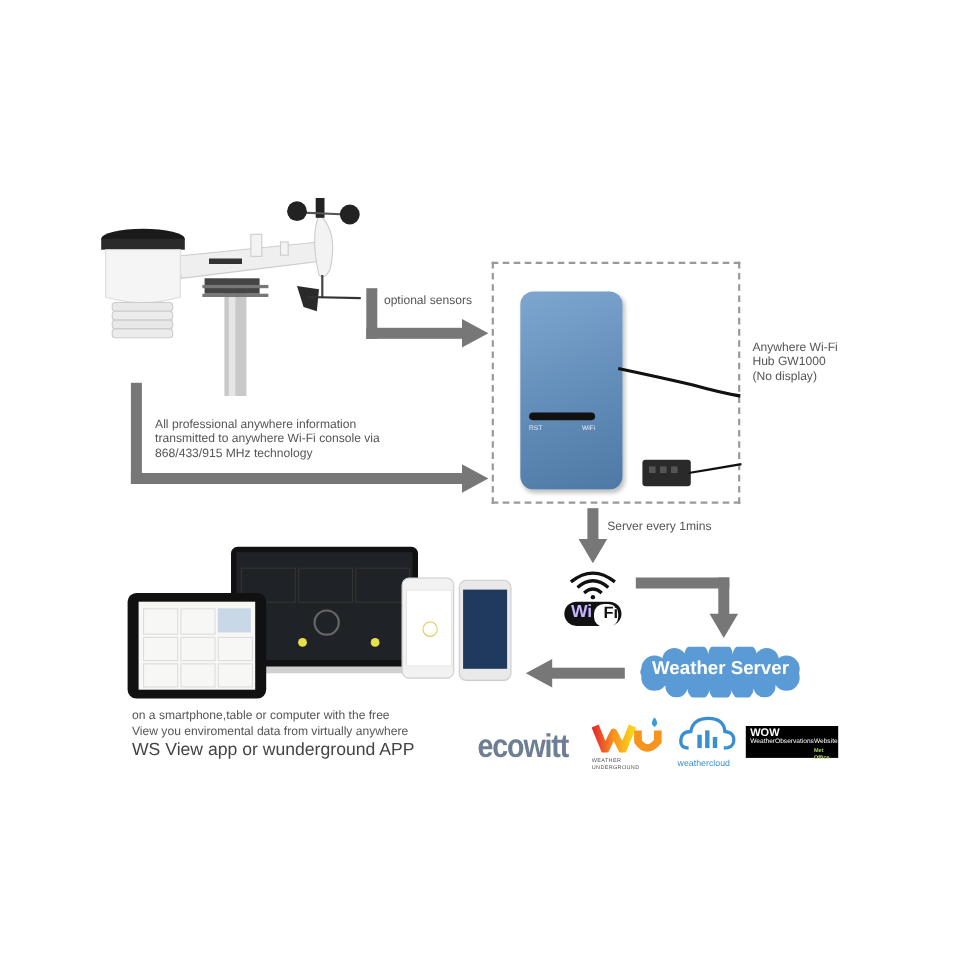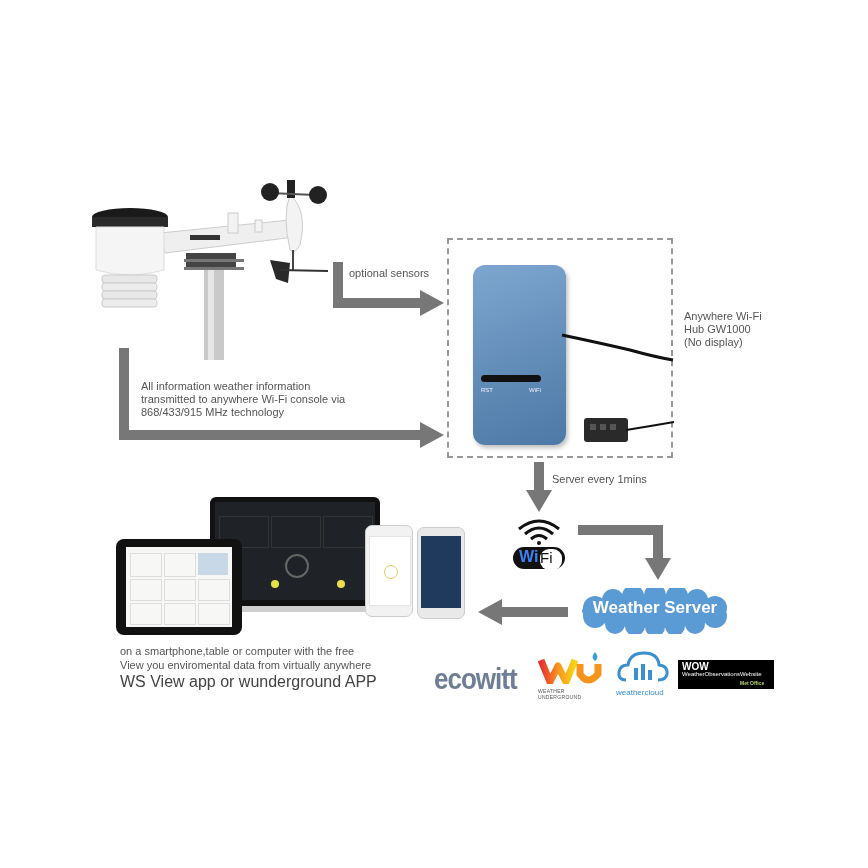--- a/index.html
+++ b/index.html
@@ -7,21 +7,21 @@
   .abs { position:absolute; }
   .txt { font-family:Liberation Sans, sans-serif; color:#555; font-size:11px; line-height:14px; }
   .arrow-bar { position:absolute; background:#777; }
   .dashed-box { position:absolute; left:447px; top:238px; width:226px; height:220px; border:2px dashed #999; box-sizing:border-box; }
   .hub { position:absolute; left:473px; top:265px; width:93px; height:180px; background:linear-gradient(160deg,#7ea6cf 0%,#5f8ab6 60%,#4e79a6 100%); border-radius:12px; box-shadow:2px 3px 4px rgba(0,0,0,0.25); }
   .hub-slot { position:absolute; left:8px; top:110px; width:60px; height:7px; background:#111; border-radius:4px; }
   .hub-label { position:absolute; color:#eef; font-size:6px; }
   .cloud { position:absolute; left:575px; top:588px; width:158px; height:46px; }
   .server-text { position:absolute; left:575px; top:598px; width:160px; text-align:center; color:#fff; font-size:17px; font-weight:bold; }
   .screen-dark { background:#1f2328; }
-  .logo-wow { position:absolute; left:678px; top:660px; width:96px; height:29px; background:#000; color:#fff; }
+  .logo-wow { position:absolute; left:678px; top:660px; width:84px; height:29px; background:#000; color:#fff; }
 </style>
 </head>
 <body>
 
 <div class="abs" style="left:90px;top:175px;width:240px;height:185px;">
   <svg width="240" height="185" viewBox="0 0 240 185">
 
     <rect x="114" y="80" width="20" height="105" fill="#c9c9c9"></rect>
     <rect x="118" y="80" width="6" height="105" fill="#e6e6e6"></rect>
 
@@ -58,21 +58,21 @@
 
 <div class="arrow-bar" style="left:333px;top:262px;width:10px;height:46px;"></div>
 <div class="arrow-bar" style="left:333px;top:298px;width:88px;height:10px;"></div>
 <div class="abs" style="left:420px;top:290px;width:0;height:0;border-top:13px solid transparent;border-bottom:13px solid transparent;border-left:24px solid #777;"></div>
 <div class="abs txt" style="left:349px;top:266px;font-size:11px;">optional sensors</div>
 
 <div class="arrow-bar" style="left:119px;top:348px;width:10px;height:92px;"></div>
 <div class="arrow-bar" style="left:119px;top:430px;width:302px;height:10px;"></div>
 <div class="abs" style="left:420px;top:422px;width:0;height:0;border-top:13px solid transparent;border-bottom:13px solid transparent;border-left:24px solid #777;"></div>
 <div class="abs txt" style="left:141px;top:380px;font-size:11px;line-height:13px;">
-  <div>All information weather information</div>
+  <div>All professional anywhere information</div>
   <div>transmitted to anywhere Wi-Fi console via</div>
   <div>868/433/915 MHz technology</div>
 </div>
 
 <div class="dashed-box"></div>
 <div class="hub">
   <div class="hub-slot"></div>
   <div class="hub-label" style="left:8px;top:122px;">RST</div>
   <div class="hub-label" style="left:56px;top:122px;">WiFi</div>
 </div>
@@ -99,22 +99,22 @@
 <div class="abs" style="left:526px;top:490px;width:0;height:0;border-left:13px solid transparent;border-right:13px solid transparent;border-top:22px solid #777;"></div>
 <div class="abs txt" style="left:552px;top:472px;font-size:11px;">Server every 1mins</div>
 
 <svg class="abs" style="left:517px;top:519px;" width="44" height="26" viewBox="0 0 44 26">
   <path d="M2,10 Q22,-6 42,10" stroke="#111" stroke-width="3" fill="none"></path>
   <path d="M8,15 Q22,3 36,15" stroke="#111" stroke-width="3" fill="none"></path>
   <path d="M14,20 Q22,13 30,20" stroke="#111" stroke-width="3" fill="none"></path>
   <circle cx="22" cy="24" r="2" fill="#111"></circle>
 </svg>
 <div class="abs" style="left:513px;top:547px;width:52px;height:22px;background:#111;border-radius:11px;">
-  <span style="position:absolute;left:6px;top:1px;color:#3b82f6;font-weight:bold;font-size:16px;">Wi</span>
-  <span style="position:absolute;left:27px;top:2px;width:22px;height:21px;background:#fff;border-radius:9px;color:#111;font-weight:normal;font-size:15px;text-align:left;line-height:18px;">Fi</span>
+  <span style="position:absolute;left:6px;top:1px;color:#c4b5fd;font-weight:bold;font-size:16px;">Wi</span>
+  <span style="position:absolute;left:27px;top:2px;width:22px;height:21px;background:#fff;border-radius:9px;color:#111;font-weight:bold;font-size:15px;text-align:right;line-height:18px;">Fi</span>
 </div>
 
 <div class="arrow-bar" style="left:578px;top:525px;width:85px;height:10px;"></div>
 <div class="arrow-bar" style="left:653px;top:525px;width:10px;height:35px;"></div>
 <div class="abs" style="left:645px;top:558px;width:0;height:0;border-left:13px solid transparent;border-right:13px solid transparent;border-top:22px solid #777;"></div>
 
 <svg class="cloud" viewBox="0 0 158 46">
   <g fill="#5b9bd5">
     <ellipse cx="79" cy="23" rx="72" ry="17"></ellipse>
     <circle cx="20" cy="20" r="12"></circle>

